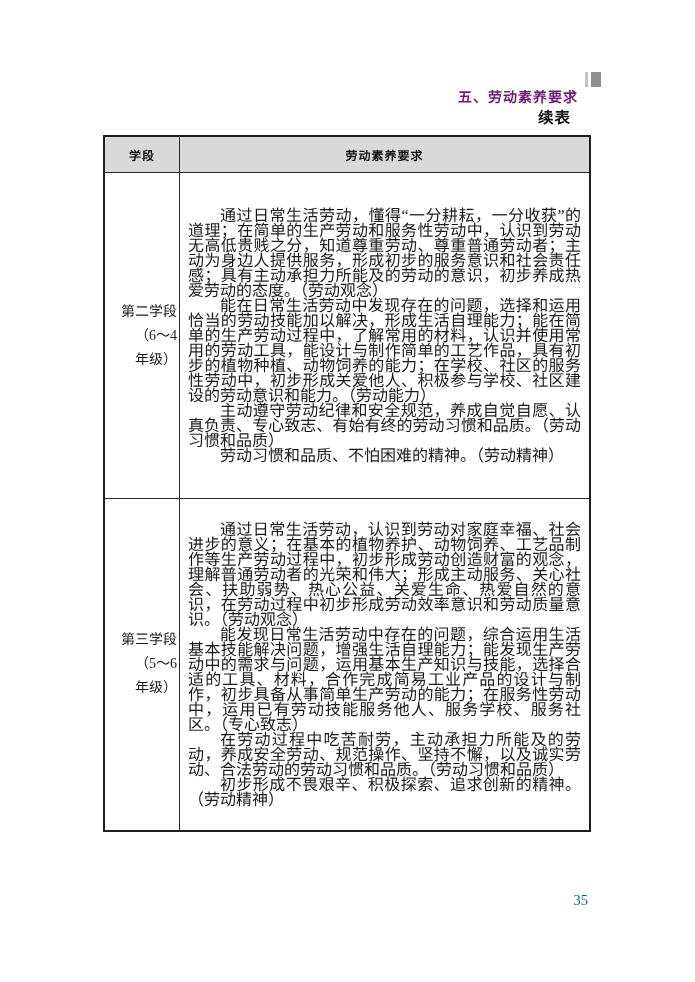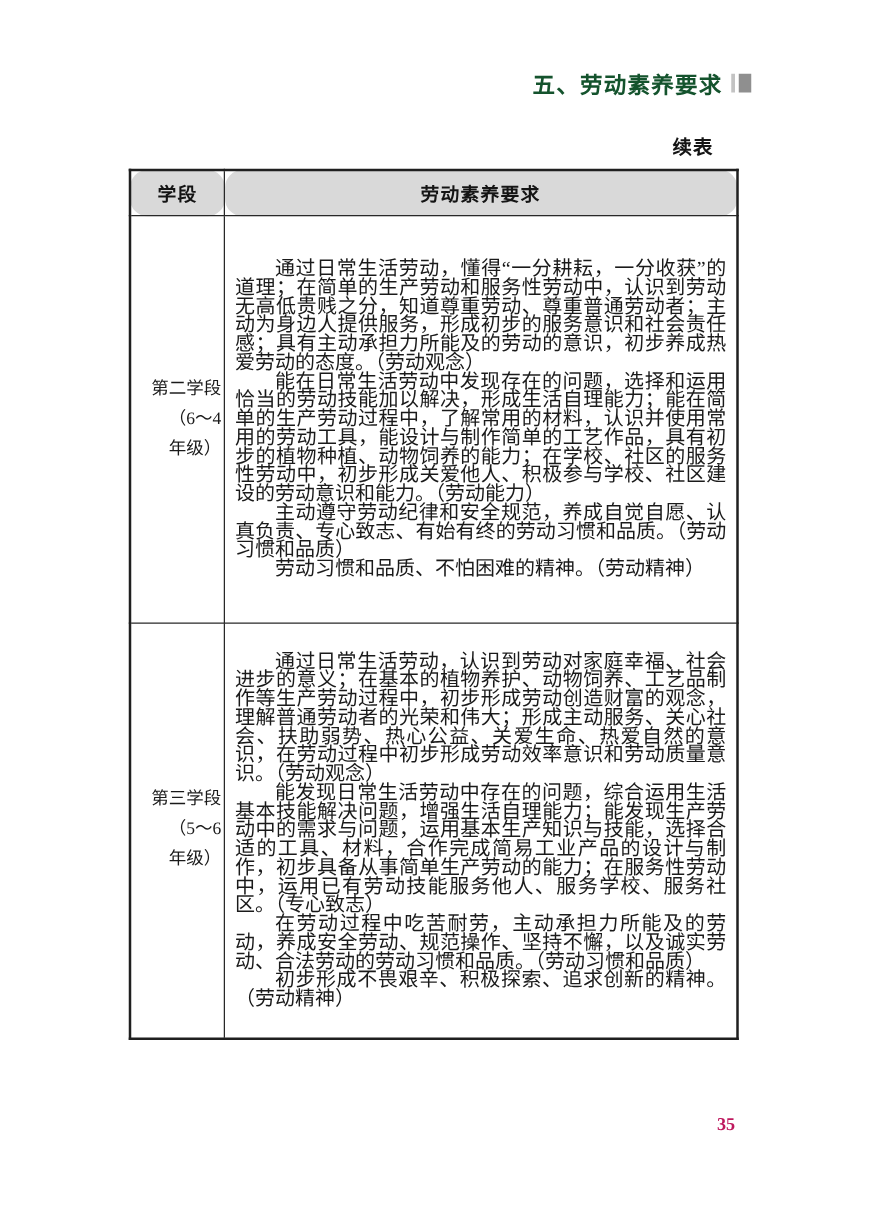--- a/index.html
+++ b/index.html
@@ -22,24 +22,25 @@
     position: absolute;
     top: 53px;
     right: 94px;
     display: flex;
     align-items: center;
     gap: 3px;
   }
   .running-header-text {
     font-family: "Liberation Sans", "DejaVu Sans", sans-serif;
     font-weight: bold;
-    font-size: 18px;
+    font-size: 14px;
     letter-spacing: 1px;
-    color: #14532d;
+    color: #701a75;
     margin-right: 4px;
+    margin-top: 33px;
   }
   .bar {
     display: inline-block;
     height: 15px;
   }
   .bar-thin  { width: 3px;  background: var(--bar-light, #c3c3c3); }
   .bar-wide  { width: 10px; background: var(--bar-dark, #8f8f8f); }
 
   
   .continued-label {
@@ -67,26 +68,25 @@
     border: 1.6px solid #282828;
   }
   table.req-table { border: 2px solid #1f1f1f; }
 
   th.col-stage { width: 72px; }
 
   table.req-table thead th {
     background: var(--header-bg, #d9d9d9);
     font-family: "Liberation Sans", "DejaVu Sans", sans-serif;
     font-weight: bold;
-    font-size: 15px;
+    font-size: 12px;
     letter-spacing: 1px;
     color: #141414;
     height: 33px;
     vertical-align: middle;
-    border-radius: 14px;
   }
 
   tr.data-row-1 { height: 326px; }
   tr.data-row-2 { height: 332px; }
 
   td.stage-cell {
     text-align: right;
     vertical-align: middle;
     font-size: 14px;
     line-height: 24px;
@@ -106,22 +106,21 @@
     text-align: justify;
     text-justify: inter-ideograph;
   }
 
   
   .page-number {
     position: absolute;
     top: 892px;
     right: 107px;
     font-size: 14.5px;
-    color: #be185d;
-    font-weight: bold;
+    color: #0369a1;
   }
 </style>
 </head>
 <body>
 
 <div class="page">
 
   <div class="running-header">
     <span class="running-header-text">五、劳动素养要求</span>
     <span class="bar bar-thin"></span>

